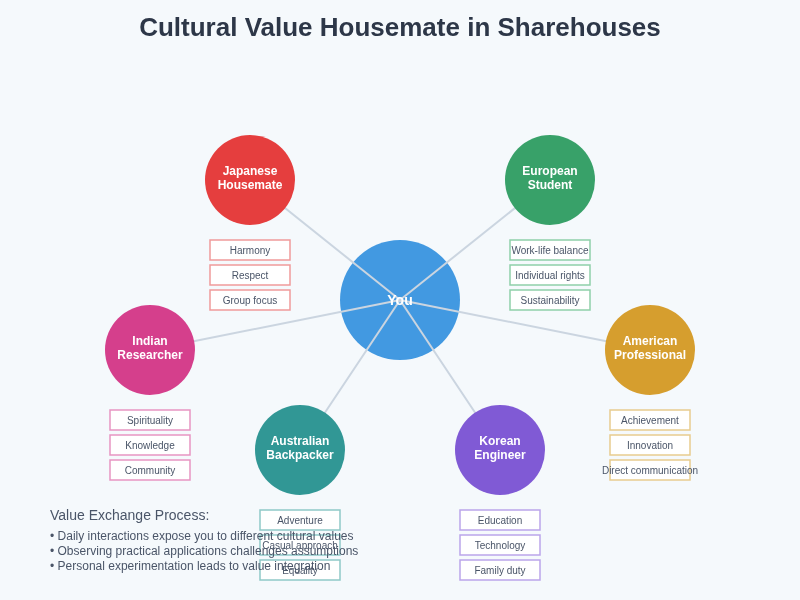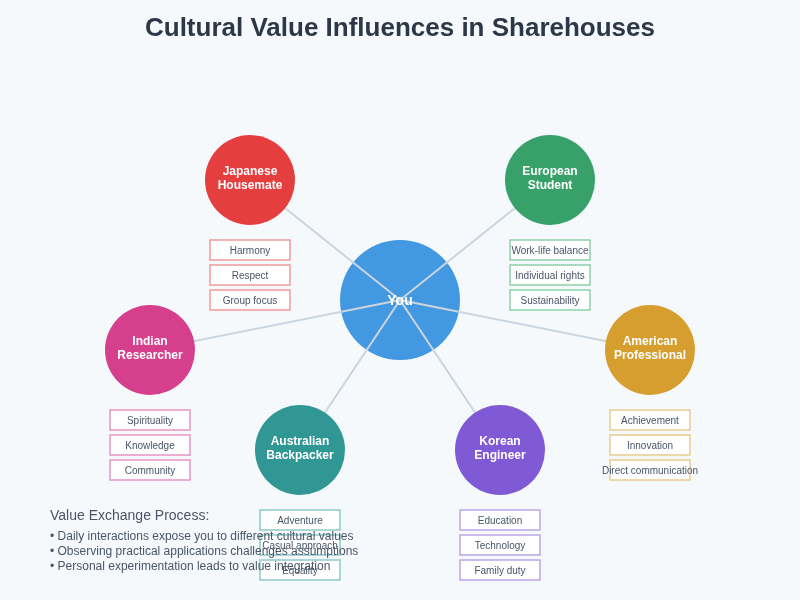--- a/index.html
+++ b/index.html
@@ -17,21 +17,21 @@
   svg#diagram { position: absolute; left: 0; top: 0; }
   .node-label { font-family: "Liberation Sans", sans-serif; font-size: 12px; font-weight: bold; fill: #ffffff; }
   .center-label { font-family: "Liberation Sans", sans-serif; font-size: 14px; font-weight: bold; fill: #ffffff; }
   .value-text { font-family: "Liberation Sans", sans-serif; font-size: 10px; fill: #4a5568; }
   .legend-title { font-family: "Liberation Sans", sans-serif; font-size: 14px; fill: #4a5568; }
   .legend-item { font-family: "Liberation Sans", sans-serif; font-size: 12px; fill: #4a5568; }
 </style>
 </head>
 <body>
 
-<h1 id="title">Cultural Value Influences in Sharehouses</h1>
+<h1 id="title">Cultural Value Housemate in Sharehouses</h1>
 
 <svg id="diagram" width="800" height="600" xmlns="http://www.w3.org/2000/svg">
   <g id="center-layer">
       <circle cx="400" cy="300" r="60" fill="#4299e1"></circle>
     </g>
   <g id="lines-layer">
       <line x1="400" y1="300" x2="250" y2="180" stroke="#cbd5e0" stroke-width="2"></line>
       <line x1="400" y1="300" x2="550" y2="180" stroke="#cbd5e0" stroke-width="2"></line>
       <line x1="400" y1="300" x2="150" y2="350" stroke="#cbd5e0" stroke-width="2"></line>
       <line x1="400" y1="300" x2="650" y2="350" stroke="#cbd5e0" stroke-width="2"></line>

